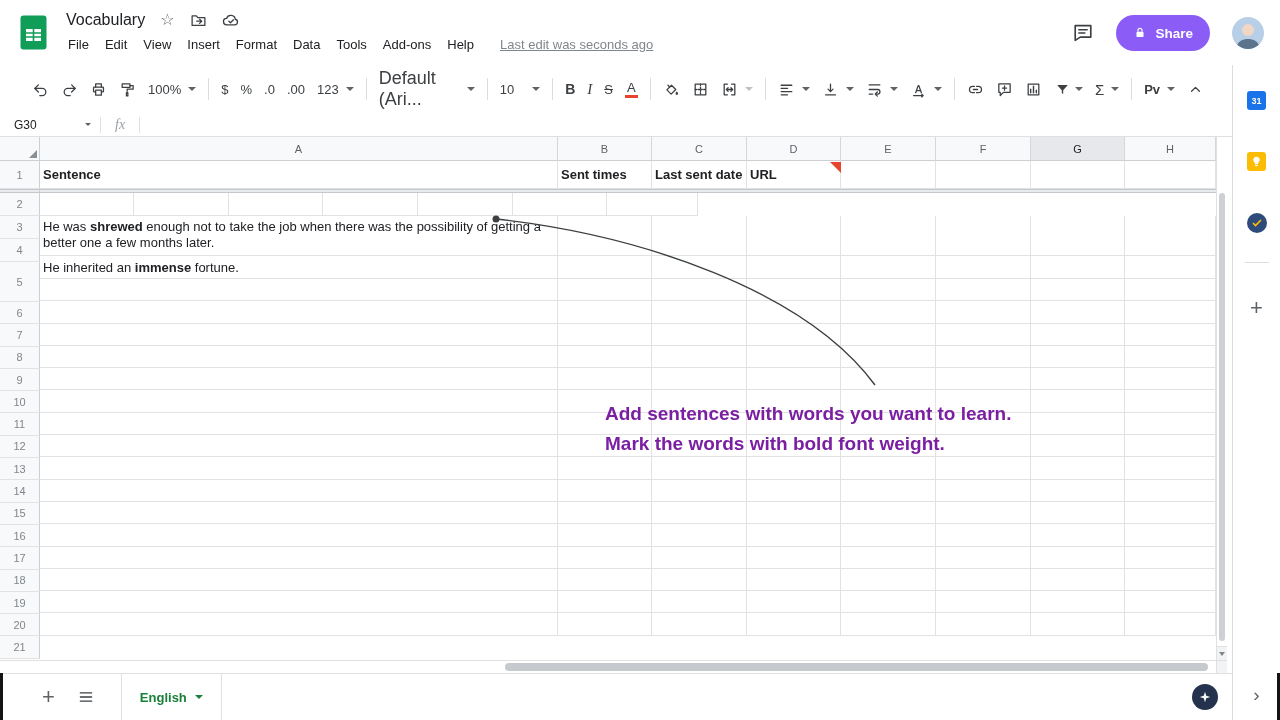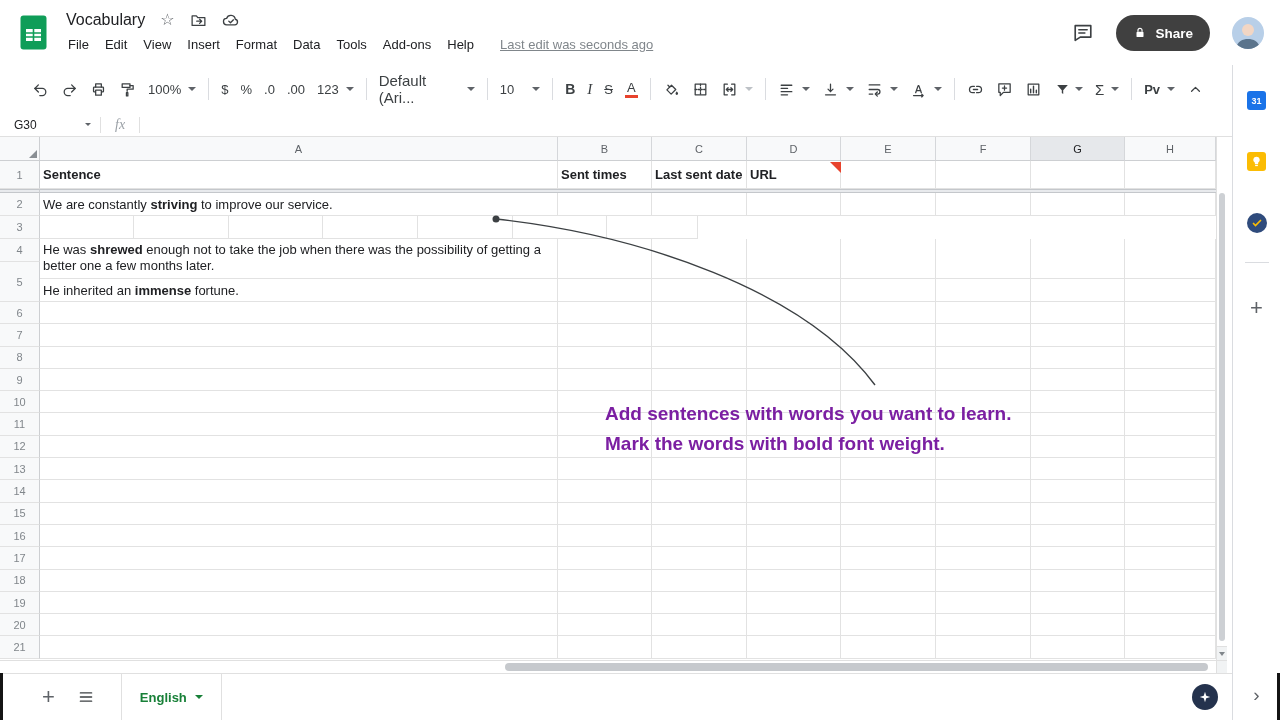--- a/index.html
+++ b/index.html
@@ -35,21 +35,21 @@
   .tdiv{width:1px;height:22px;background:#dadce0;margin:0 6px;}
   .caret{width:0;height:0;border-left:4px solid transparent;border-right:4px solid transparent;
          border-top:4px solid #5f6368;margin-left:7px;}
   .caret.small{border-left-width:3.5px;border-right-width:3.5px;border-top-width:3.5px;}
   .caret.muted{border-top-color:#bdc1c6;}
   .tb.boldb{font-weight:bold;font-size:14px;}
   .tb.italicb{font-style:italic;font-family:"Liberation Serif",serif;font-size:15px;}
   .tb.strikeb{text-decoration:line-through;}
   .tb.tcolor{flex-direction:column;line-height:13px;}
   .redbar{width:13px;height:3px;background:#e8432d;margin-top:1px;}
-  #font-select{width:96px;justify-content:space-between;font-size:15px;}
+  #font-select{width:96px;justify-content:space-between;font-size:18px;}
   #collapse-btn{margin-left:auto;margin-right:22px;}
 
   
   #formula-bar{position:absolute;left:0;top:113px;width:1232px;height:24px;border-bottom:1px solid #e0e0e0;
                display:flex;align-items:center;box-sizing:border-box;background:#fff;}
   #name-box{width:100px;height:100%;display:flex;align-items:center;padding-left:14px;font-size:12px;box-sizing:border-box;}
   #name-box .caret{margin-left:auto;margin-right:9px;}
   .fbar-div{width:1px;height:16px;background:#e0e0e0;}
   #fx{font-style:italic;color:#9aa0a6;font-size:14px;margin:0 14px;font-family:"Liberation Serif",serif;}
 
@@ -165,21 +165,21 @@
           <span class="last-edit">Last edit was seconds ago</span>
         </nav>
     </div>
     <div id="top-right">
       <span>
         <svg class="ic" viewBox="0 0 24 24" width="22" height="22">
           <path d="M3.5 4h17v12.5H9L3.5 20z"></path>
             <path d="M7.5 8.5h9M7.5 12h6.5"></path>
         </svg>
       </span>
-      <button id="share-btn" style="background: #404040;">
+      <button id="share-btn" style="background: #8b5cf6;">
         <svg viewBox="0 0 24 24" width="14" height="14">
           <rect x="6" y="10" width="12" height="9" rx="1.5" fill="#fff"></rect>
           <path d="M8.5 10V7.5a3.5 3.5 0 0 1 7 0V10" fill="none" stroke="#fff" stroke-width="2"></path>
         </svg>
         <span>Share</span>
       </button>
       <div id="avatar">
         <svg viewBox="0 0 32 32" width="32" height="32">
           <rect width="32" height="32" fill="#b8cfe8"></rect>
           <circle cx="16" cy="13" r="6" fill="#f2d6c4"></circle>
@@ -392,30 +392,20 @@
           <div class="cell r1cell" style="width: 94px;">Sent times</div>
           <div class="cell r1cell" style="width: 95px;">Last sent date</div>
           <div class="cell r1cell" style="width: 94px;">URL</div>
           <div class="cell r1cell" style="width: 95px;"></div>
           <div class="cell r1cell" style="width: 95px;"></div>
           <div class="cell r1cell" style="width: 94px;"></div>
           <div class="cell r1cell" style="width: 91px;"></div>
         </div>
         <div class="fdiv" style="width: 1176px;"></div>
         <div class="grow" style="height: 23px;">
-          <div class="cell" style="width: 518px;"><span>We are constantly </span><b>striving</b><span> to improve our service.</span></div>
-          <div class="cell" style="width: 94px;"></div>
-          <div class="cell" style="width: 95px;"></div>
-          <div class="cell" style="width: 94px;"></div>
-          <div class="cell" style="width: 95px;"></div>
-          <div class="cell" style="width: 95px;"></div>
-          <div class="cell" style="width: 94px;"></div>
-          <div class="cell" style="width: 91px;"></div>
-        </div>
-        <div class="grow" style="height: 23px;">
           <div class="cell" style="width: 94px;"></div>
           <div class="cell" style="width: 95px;"></div>
           <div class="cell" style="width: 94px;"></div>
           <div class="cell" style="width: 95px;"></div>
           <div class="cell" style="width: 95px;"></div>
           <div class="cell" style="width: 94px;"></div>
           <div class="cell" style="width: 91px;"></div>
         </div>
         <div class="grow" style="height: 40px;">
           <div class="cell wrapcell" style="width: 518px;"><span>He was </span><b>shrewed</b><span> enough not to take the job when there was the possibility of getting a better one a few months later.</span></div>

